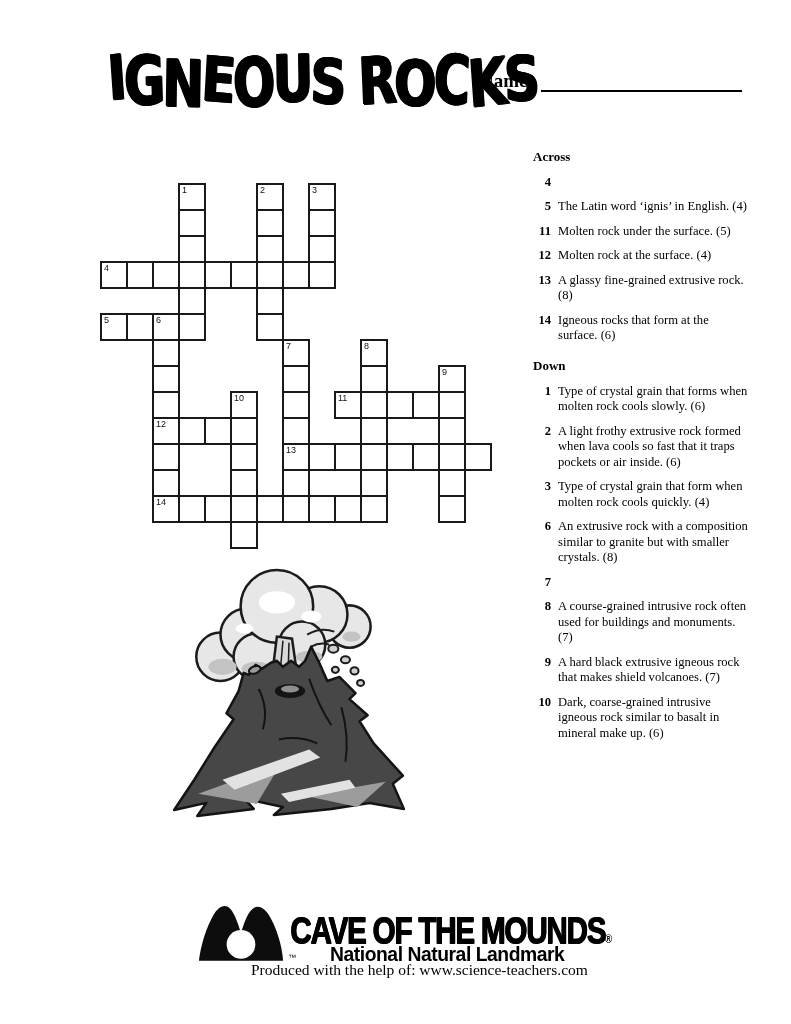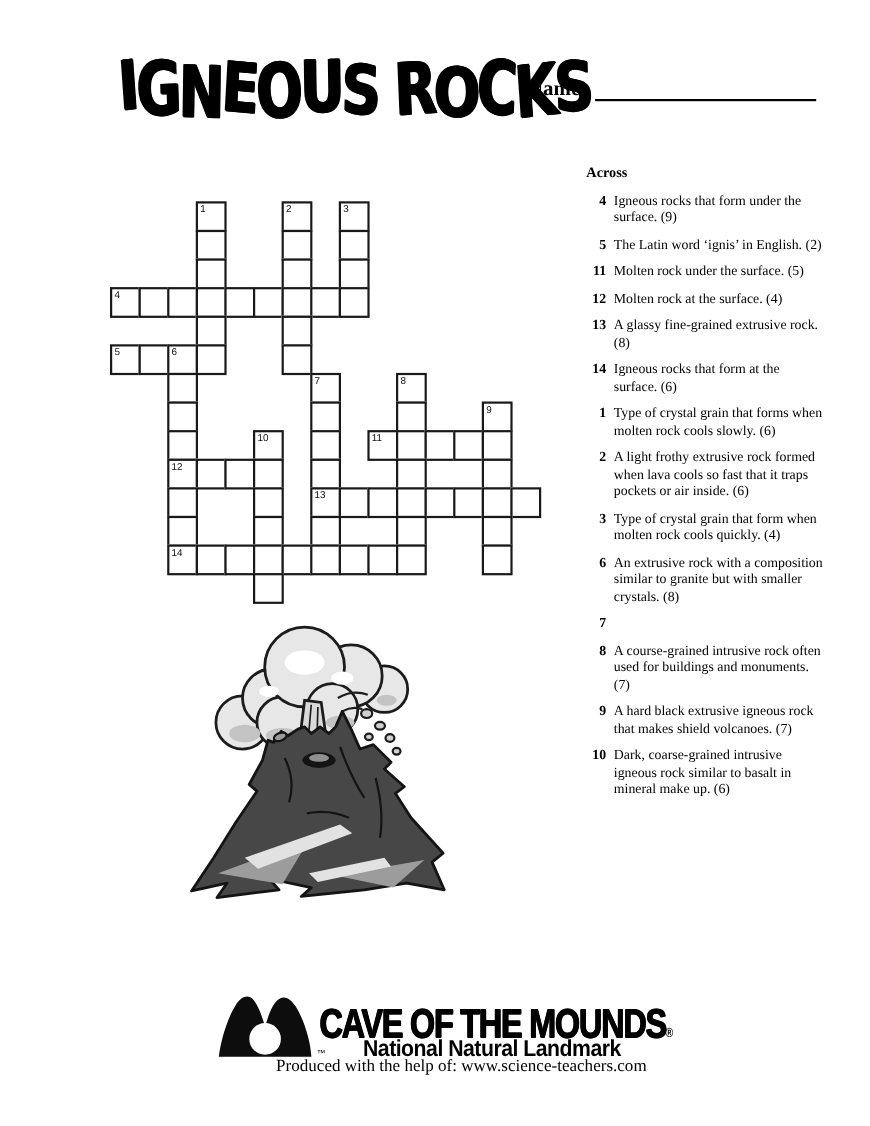--- a/index.html
+++ b/index.html
@@ -182,43 +182,43 @@
       <div class="cell" style="left: 260px; top: 312px;"></div>
       <div class="cell" style="left: 338px; top: 312px;"></div>
       <div class="cell" style="left: 130px; top: 338px;"></div>
     </div>
 
   <aside class="clues">
     <h2>Across</h2>
     <div id="across-list">
         <div class="clue">
           <span class="clue-num">4</span>
-          <span class="clue-text">Igneous rocks that form under the surface. (9)</span>
         </div>
         <div class="clue">
           <span class="clue-num">5</span>
-          <span class="clue-text">The Latin word ‘ignis’ in English. (2)</span>
+          <span class="clue-text">The Latin word ‘ignis’ in English. (4)</span>
         </div>
         <div class="clue">
           <span class="clue-num">11</span>
           <span class="clue-text">Molten rock under the surface. (5)</span>
         </div>
         <div class="clue">
           <span class="clue-num">12</span>
           <span class="clue-text">Molten rock at the surface. (4)</span>
         </div>
         <div class="clue">
           <span class="clue-num">13</span>
           <span class="clue-text">A glassy fine-grained extrusive rock. (8)</span>
         </div>
         <div class="clue">
           <span class="clue-num">14</span>
           <span class="clue-text">Igneous rocks that form at the surface. (6)</span>
         </div>
       </div>
+    <h2 class="down-h">Down</h2>
     <div id="down-list">
         <div class="clue">
           <span class="clue-num">1</span>
           <span class="clue-text">Type of crystal grain that forms when molten rock cools slowly. (6)</span>
         </div>
         <div class="clue">
           <span class="clue-num">2</span>
           <span class="clue-text">A light frothy extrusive rock formed when lava cools so fast that it traps pockets or air inside. (6)</span>
         </div>
         <div class="clue">

